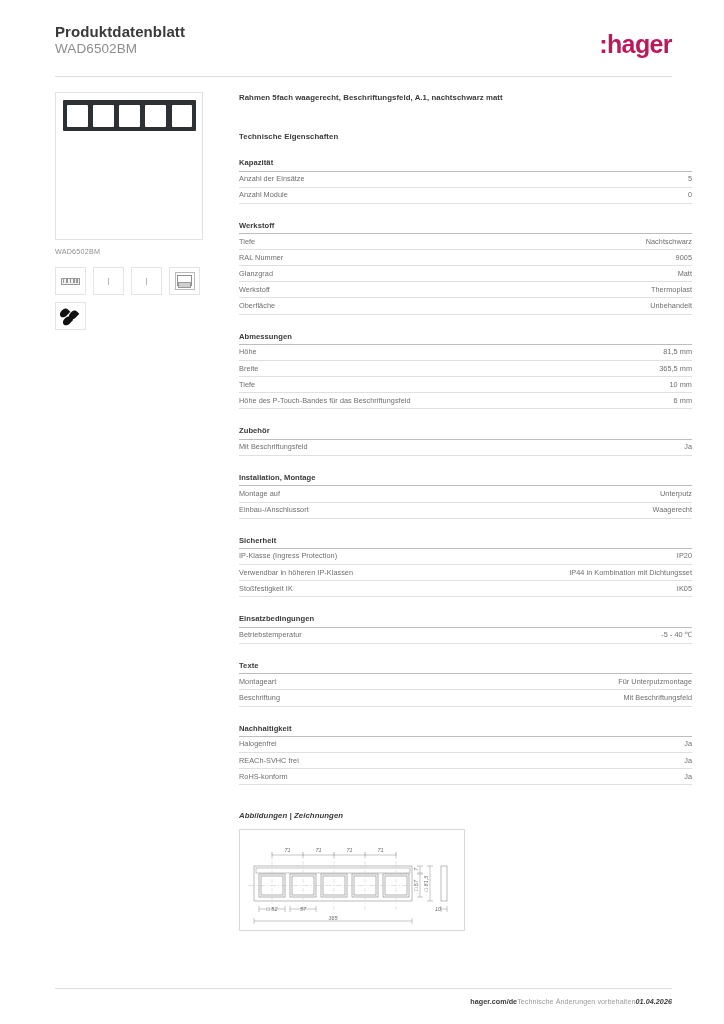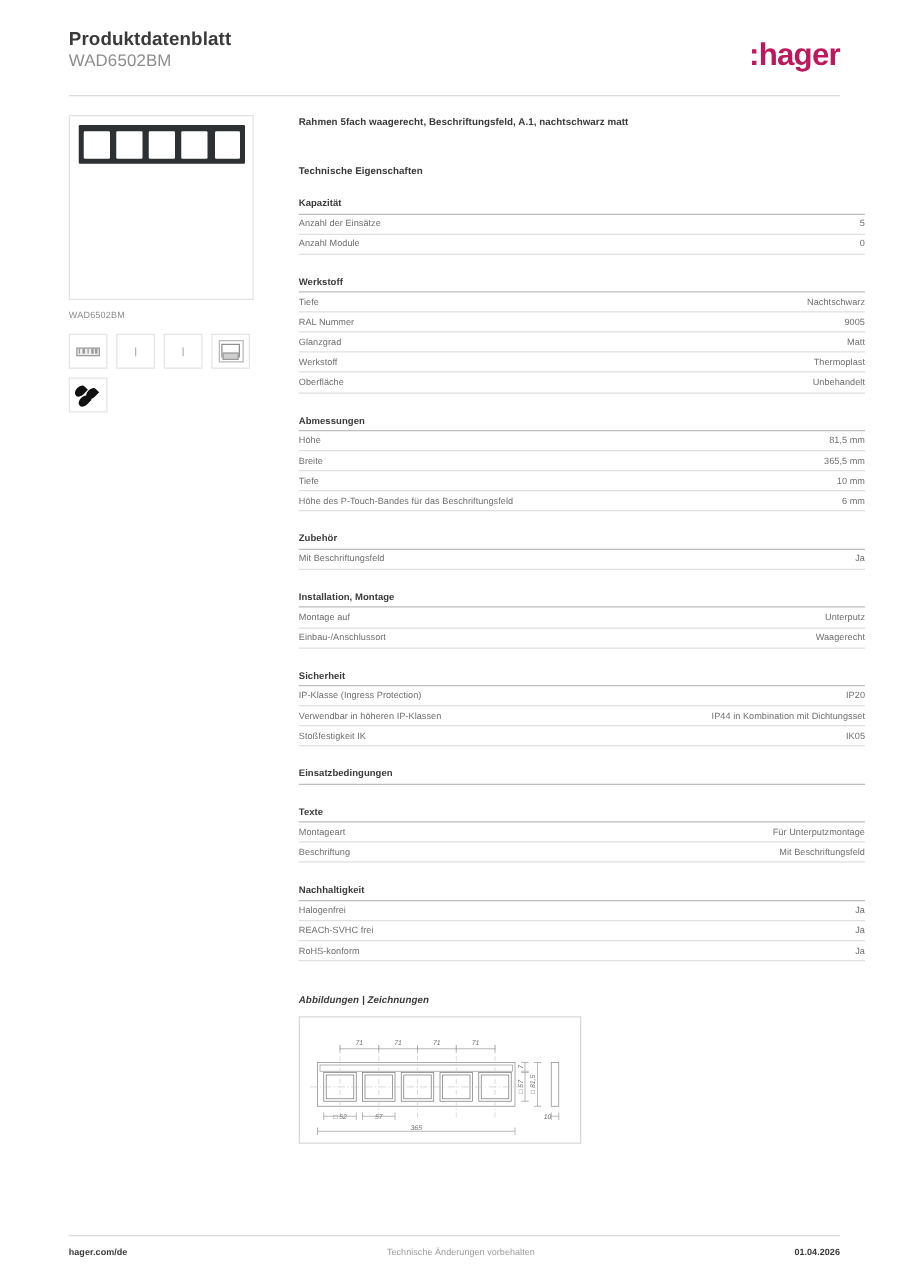--- a/index.html
+++ b/index.html
@@ -228,28 +228,27 @@
     width: 617px;
     height: 1px;
     background: #dcdcdc;
   }
   .footer {
     position: absolute;
     left: 55px;
     top: 997px;
     width: 617px;
     display: flex;
-    justify-content: space-between;
+    justify-content: flex-end;
     align-items: baseline;
     font-size: 7.2px;
-    gap: 36px;
   }
   .footer .f-left { font-weight: bold; color: #3a3a3a; letter-spacing: 0.05px; }
   .footer .f-mid  { color: #9c9c9c; letter-spacing: 0.05px; }
-  .footer .f-right{ font-weight: bold; color: #3a3a3a; letter-spacing: 0.05px; }
+  .footer .f-right{ font-weight: bold; color: #3a3a3a; letter-spacing: 0.05px; font-style: italic; }
 </style>
 </head>
 <body>
 
 <div class="page">
 
   <div class="header">
     <div class="doc-title">Produktdatenblatt</div>
     <div class="doc-subtitle">WAD6502BM</div>
     <div class="brand-logo" style="color: #be185d;">:hager</div>
@@ -386,20 +385,24 @@
             <span class="k">Verwendbar in höheren IP-Klassen</span>
             <span class="v">IP44 in Kombination mit Dichtungsset</span>
           </div>
           <div class="spec-row">
             <span class="k">Stoßfestigkeit IK</span>
             <span class="v">IK05</span>
           </div>
         </div>
         <div class="spec-group">
           <div class="group-title">Einsatzbedingungen</div>
+          <div class="spec-row">
+            <span class="k">Betriebstemperatur</span>
+            <span class="v">-5 - 40 ℃</span>
+          </div>
         </div>
         <div class="spec-group">
           <div class="group-title">Texte</div>
           <div class="spec-row">
             <span class="k">Montageart</span>
             <span class="v">Für Unterputzmontage</span>
           </div>
           <div class="spec-row">
             <span class="k">Beschriftung</span>
             <span class="v">Mit Beschriftungsfeld</span>

